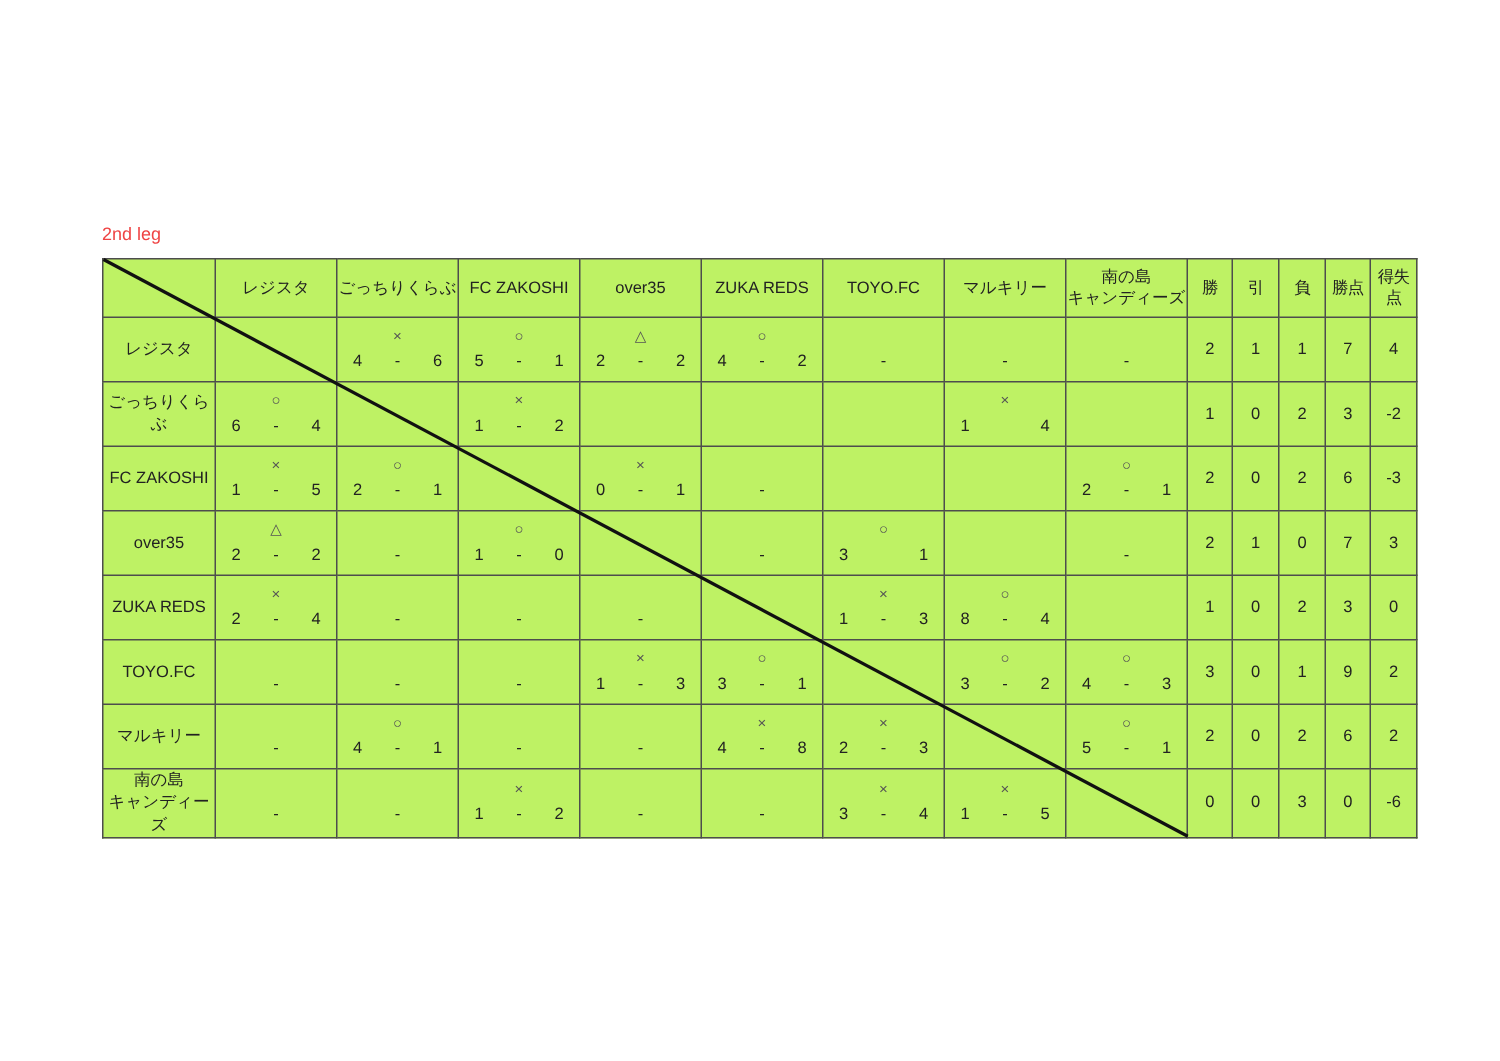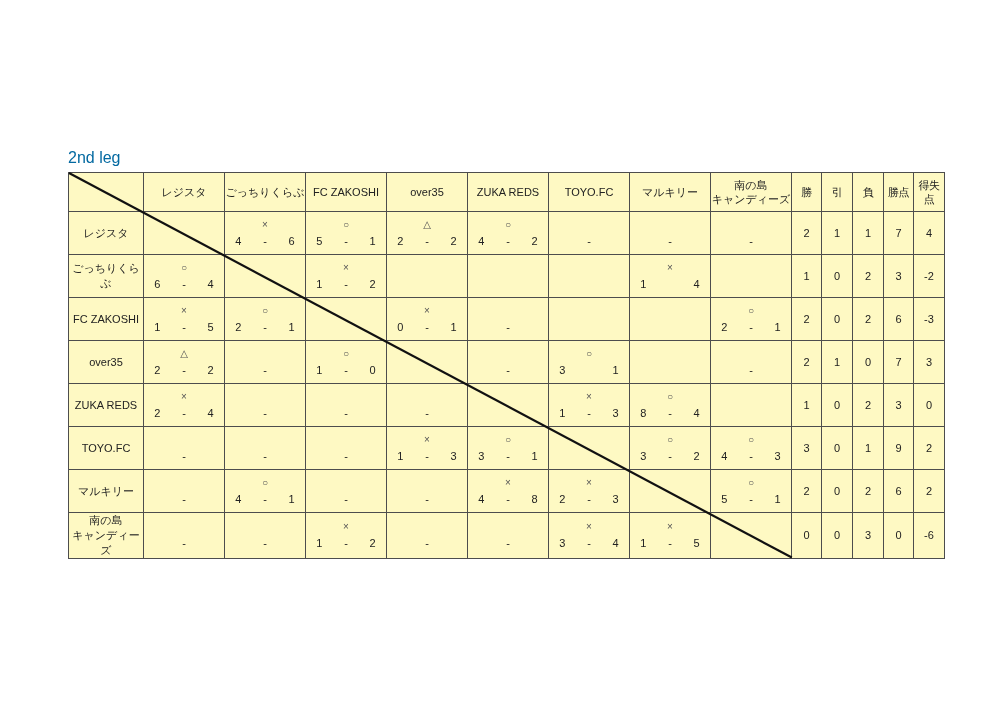--- a/index.html
+++ b/index.html
@@ -1,23 +1,23 @@
 <!DOCTYPE html>
 <html><head>
 <meta charset="utf-8">
 <style>
   html,body{margin:0;padding:0;}
   body{
     width:1000px;height:707px;background:#ffffff;position:relative;
     font-family:"Liberation Sans","DejaVu Sans",sans-serif;color:#222;
     overflow:hidden;
   }
-  .page-title{position:absolute;left:68px;top:149px;font-size:16px;color:#0369a1;}
+  .page-title{position:absolute;left:68px;top:149px;font-size:12px;color:#ef4444;}
   .table-wrap{position:absolute;left:68px;top:172px;}
-  table.league{border-collapse:collapse;table-layout:fixed;background:#fef9c3;padding-left:12px;}
+  table.league{border-collapse:collapse;table-layout:fixed;background:#bef264;padding-left:12px;}
   table.league th,table.league td{
     border:1px solid #4d4d4d;padding:0;font-weight:400;font-size:11px;
     text-align:center;vertical-align:middle;
   }
   thead tr{height:39px;}
   thead th{white-space:pre-line;line-height:1.3;}
   tbody tr{height:43px;}
   tbody th{white-space:pre-line;line-height:1.35;font-weight:400;}
   th.stat-h{font-weight:700;font-size:10px;letter-spacing:-0.5px;}
   td.stat-cell{font-size:11px;}

